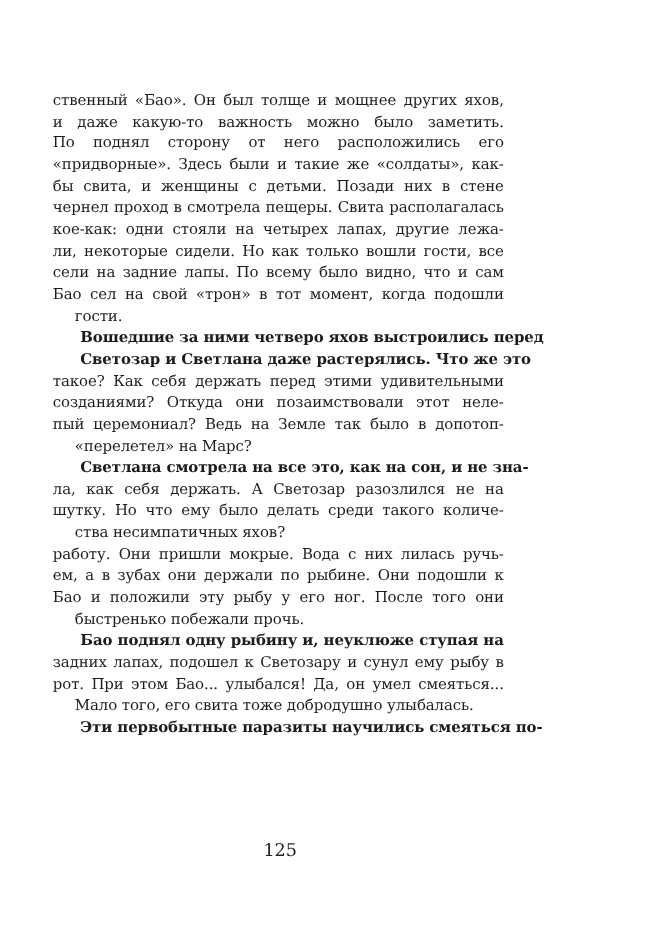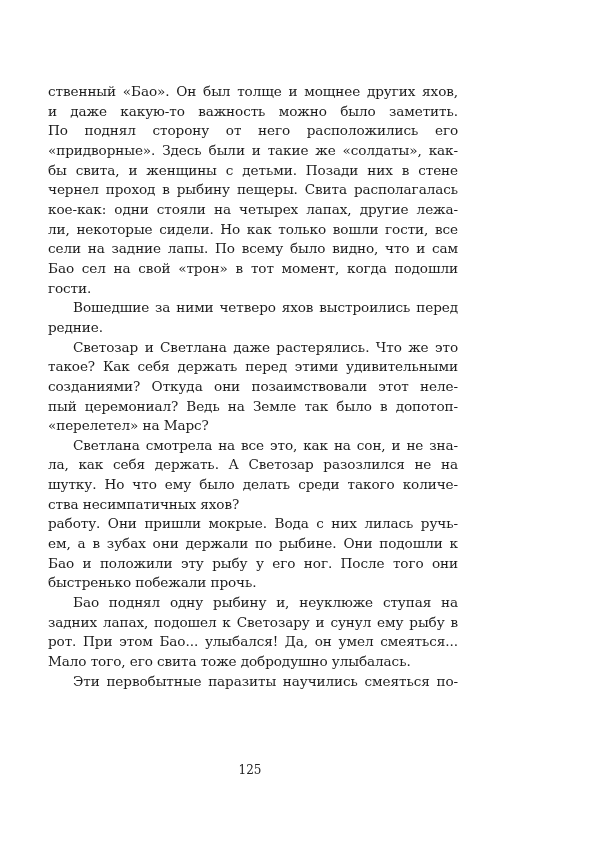--- a/index.html
+++ b/index.html
@@ -35,52 +35,53 @@
       display: block;
       height: 19.67px;
       white-space: nowrap;
       text-align: justify;
       text-align-last: justify;
       overflow: visible;
     }
     .line.last {
       text-align: left;
       text-align-last: left;
+      margin-left: 20px;
     }
     .line.indent {
       padding-left: 25px;
+      font-weight: bold;
     }
     .page-number {
       position: absolute;
       left: 230px;
       top: 763px;
       width: 40px;
-      text-align: center;
-      font-size: 12px;
+      text-align: right;
+      font-size: 16px;
       color: #222;
     }
   </style>
 </head>
 <body>
 
 <div class="page">
   <div class="text-block" id="text-block">
       <span class="line">ственный «Бао». Он был толще и мощнее других яхов,</span>
       <span class="line">и даже какую-то важность можно было заметить.</span>
       <span class="line">По поднял сторону от него расположились его</span>
       <span class="line">«придворные». Здесь были и такие же «солдаты», как-</span>
       <span class="line">бы свита, и женщины с детьми. Позади них в стене</span>
-      <span class="line">чернел проход в рыбину пещеры. Свита располагалась</span>
+      <span class="line">чернел проход в смотрела пещеры. Свита располагалась</span>
       <span class="line">кое-как: одни стояли на четырех лапах, другие лежа-</span>
       <span class="line">ли, некоторые сидели. Но как только вошли гости, все</span>
       <span class="line">сели на задние лапы. По всему было видно, что и сам</span>
       <span class="line">Бао сел на свой «трон» в тот момент, когда подошли</span>
       <span class="line last">гости.</span>
       <span class="line indent">Вошедшие за ними четверо яхов выстроились перед</span>
-      <span class="line last">редние.</span>
       <span class="line indent">Светозар и Светлана даже растерялись. Что же это</span>
       <span class="line">такое? Как себя держать перед этими удивительными</span>
       <span class="line">созданиями? Откуда они позаимствовали этот неле-</span>
       <span class="line">пый церемониал? Ведь на Земле так было в допотоп-</span>
       <span class="line last">«перелетел» на Марс?</span>
       <span class="line indent">Светлана смотрела на все это, как на сон, и не зна-</span>
       <span class="line">ла, как себя держать. А Светозар разозлился не на</span>
       <span class="line">шутку. Но что ему было делать среди такого количе-</span>
       <span class="line last">ства несимпатичных яхов?</span>
       <span class="line">работу. Они пришли мокрые. Вода с них лилась ручь-</span>

